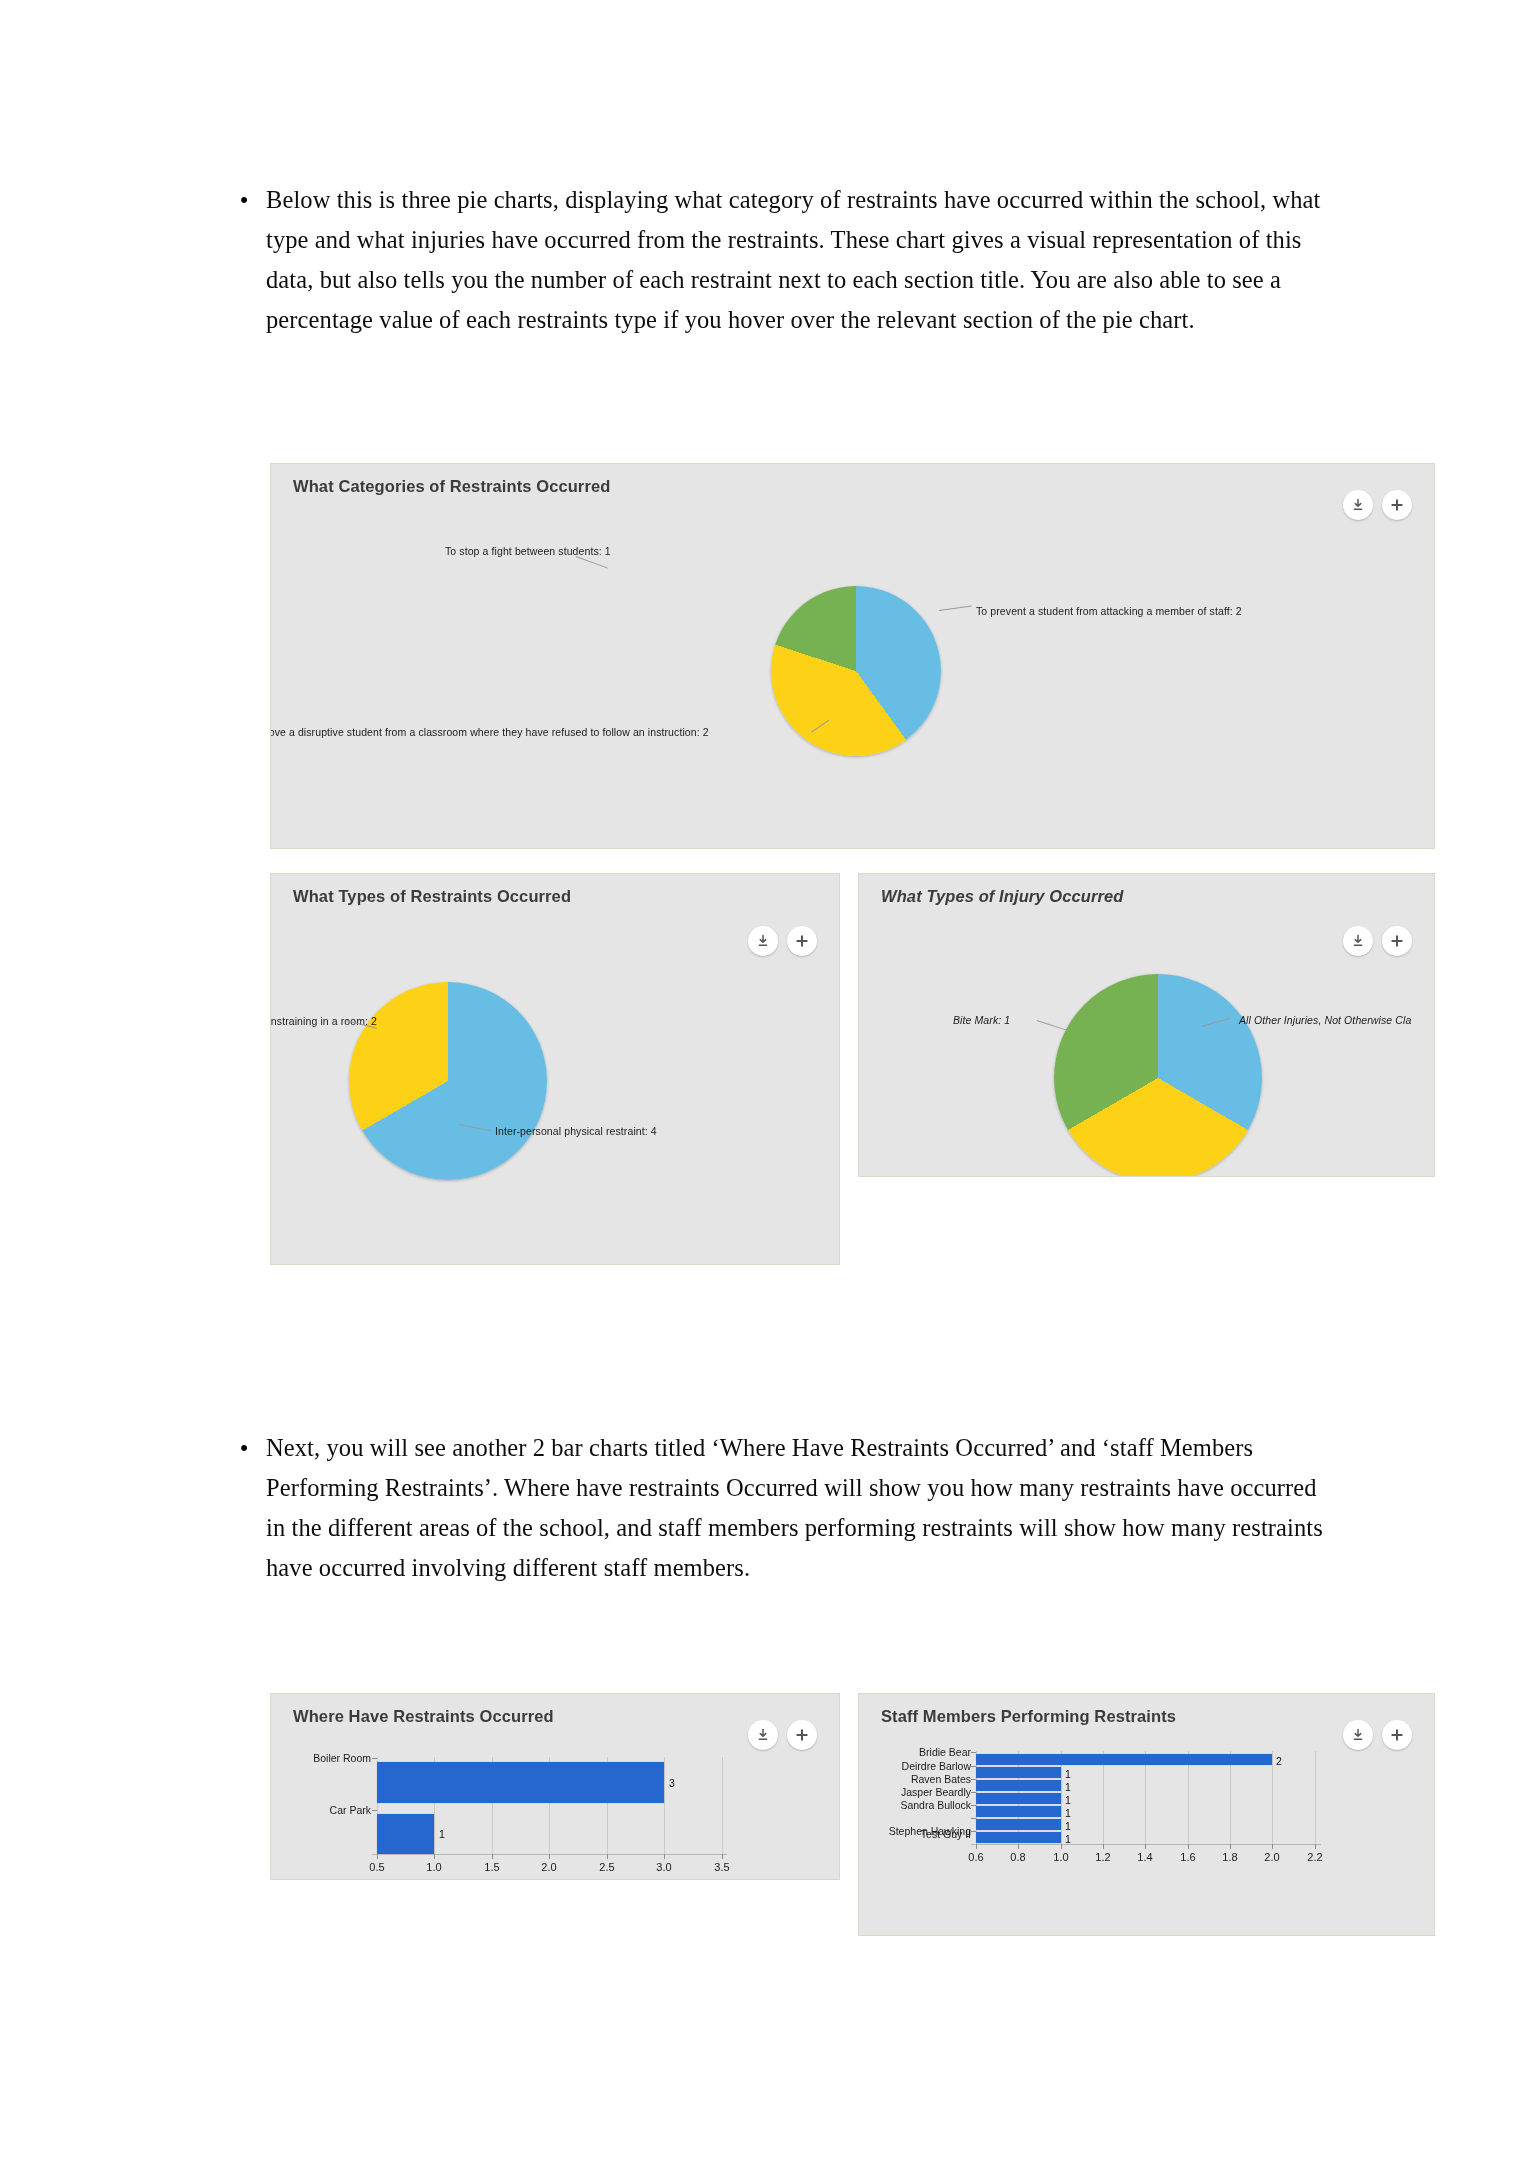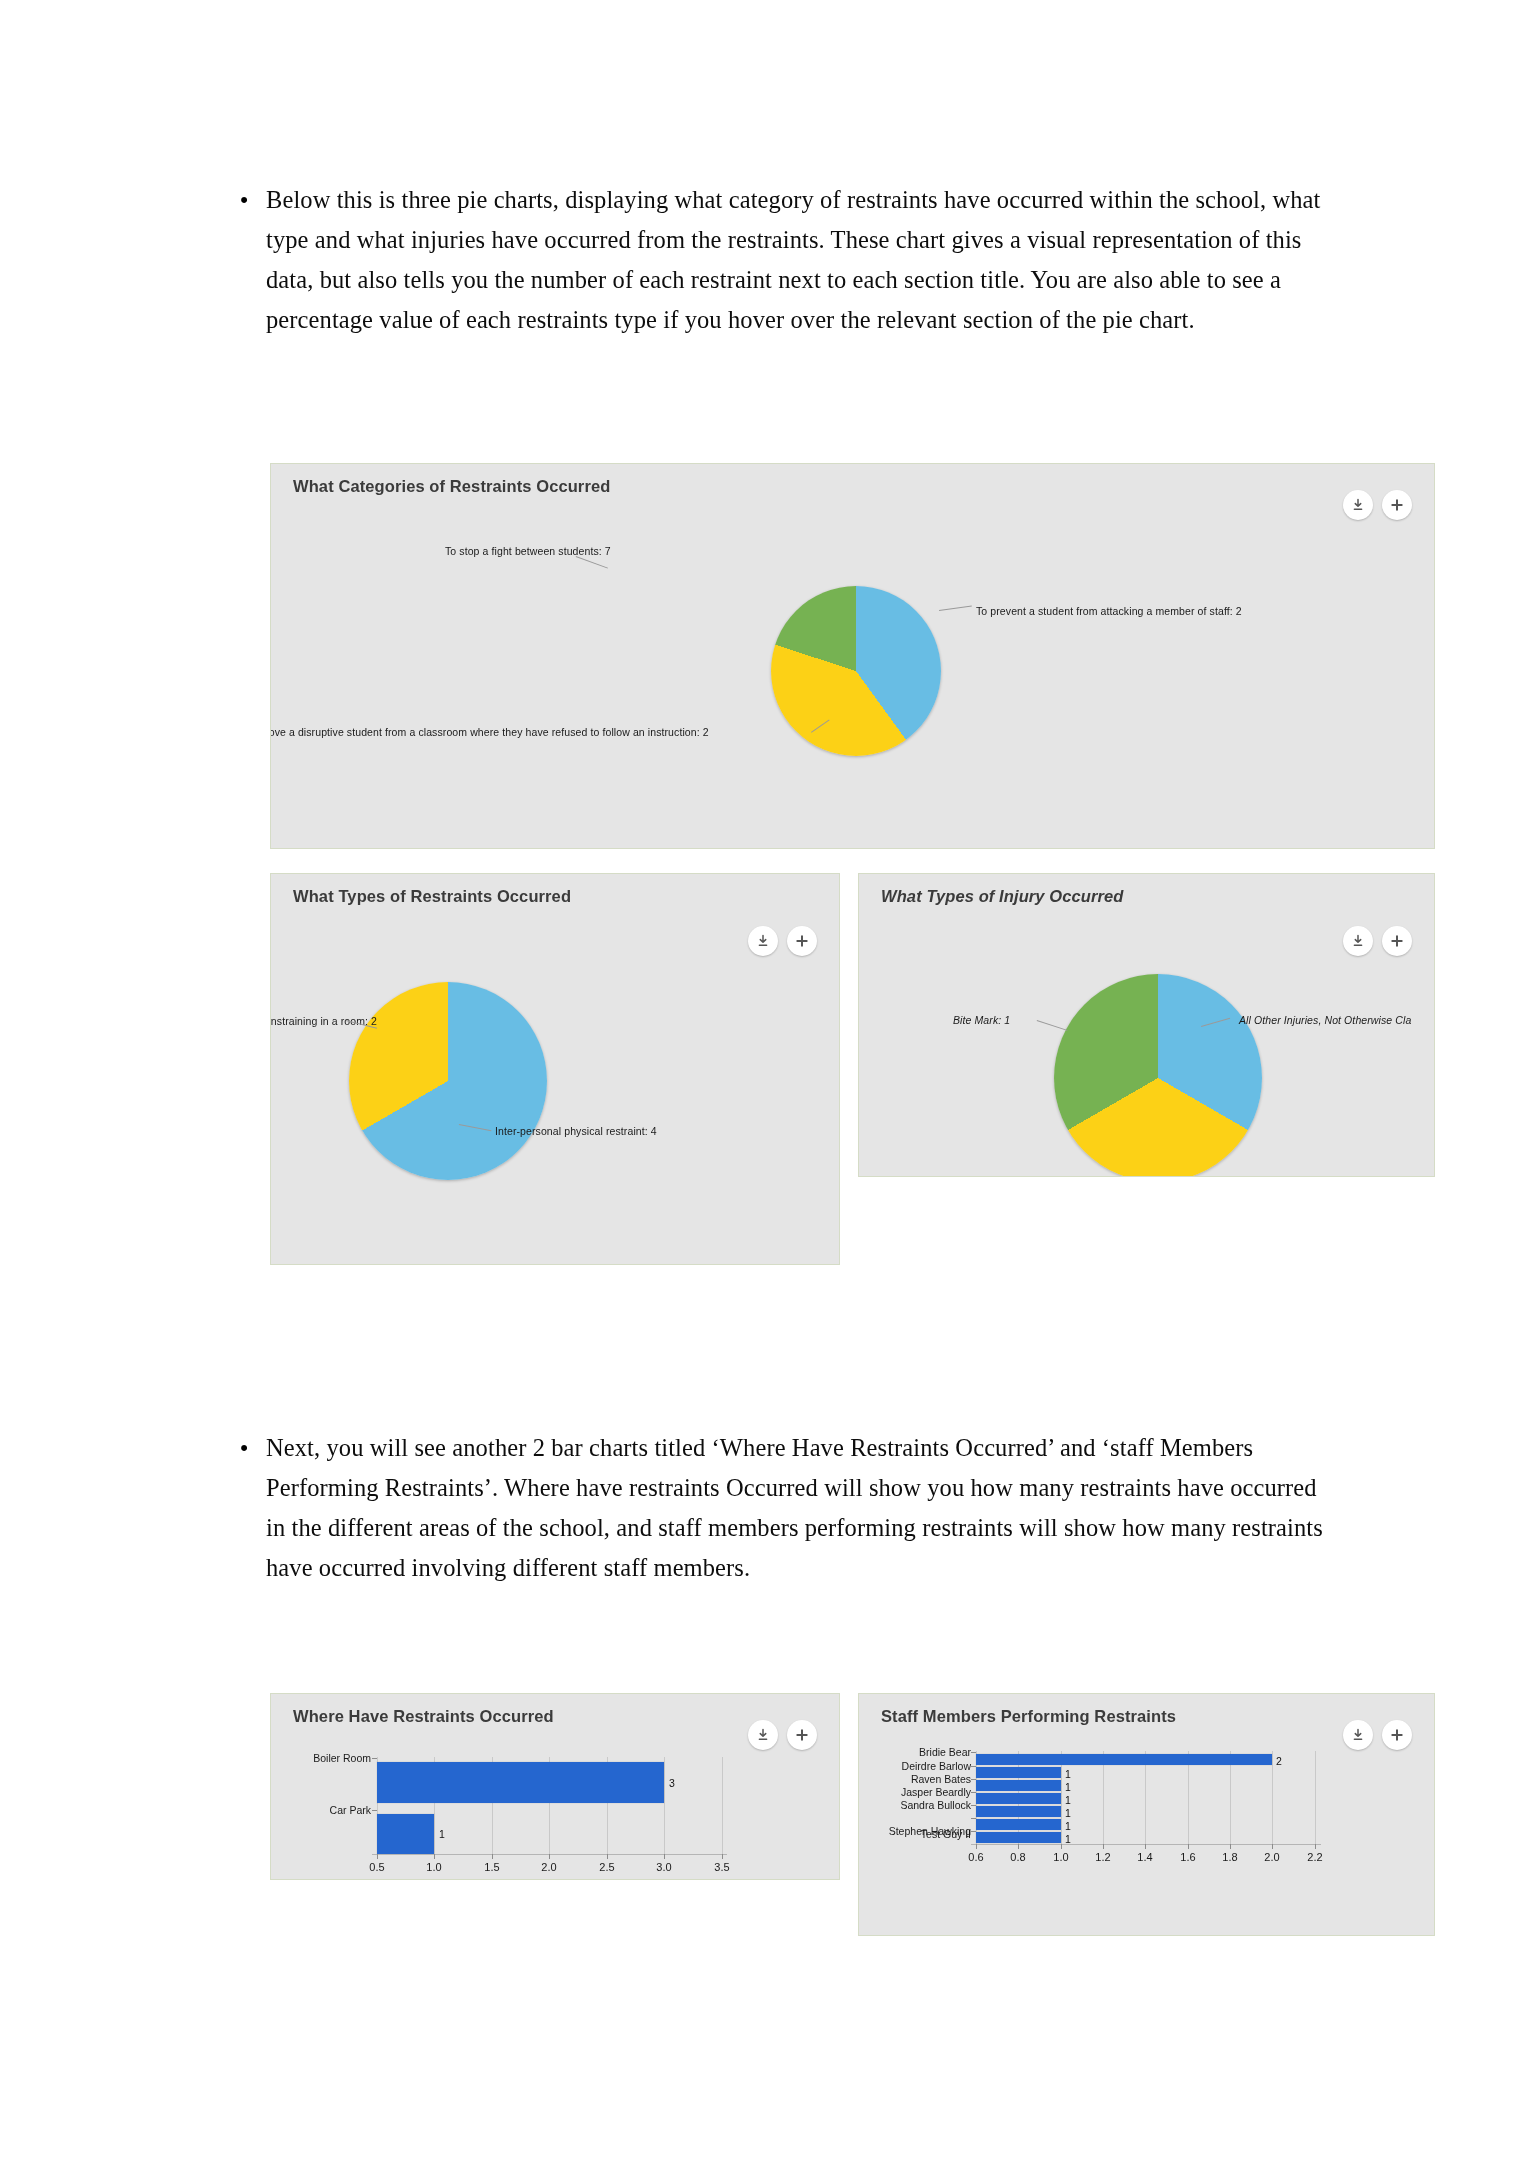--- a/index.html
+++ b/index.html
@@ -171,21 +171,21 @@
     <div class="act-btn">
       <svg width="14" height="14" viewBox="0 0 14 14" aria-hidden="true">
         <path d="M7 2.3v9.4M2.3 7h9.4" stroke="#555" stroke-width="2" stroke-linecap="round"></path>
       </svg>
     </div>
   </div>
 
   <div class="pie" style="left:500px; top:122px; width:170px; height:170px;
               background: conic-gradient(#68bde4 0deg 144deg, #fcd116 144deg 288deg, #76b252 288deg 360deg);"></div>
 
-  <div class="lbl" style="left:174px; top:81px;">To stop a fight between students: 7</div>
+  <div class="lbl" style="left:174px; top:81px;">To stop a fight between students: 1</div>
   <div class="leader" style="left:305px; top:92px; width:34px; transform:rotate(20deg);"></div>
 
   <div class="lbl" style="left:705px; top:141px;">To prevent a student from attacking a member of staff: 2</div>
   <div class="leader" style="left:668px; top:146px; width:33px; transform:rotate(-8deg);"></div>
 
   <div class="lbl" style="left:-35px; top:262px;">To remove a disruptive student from a classroom where they have refused to follow an instruction: 2</div>
   <div class="leader" style="left:540px; top:268px; width:22px; transform:rotate(-35deg);"></div>
 </div>
 
 <div class="panel" id="panel-types-restraints" style="left:270px; top:873px; width:570px; height:392px;">

